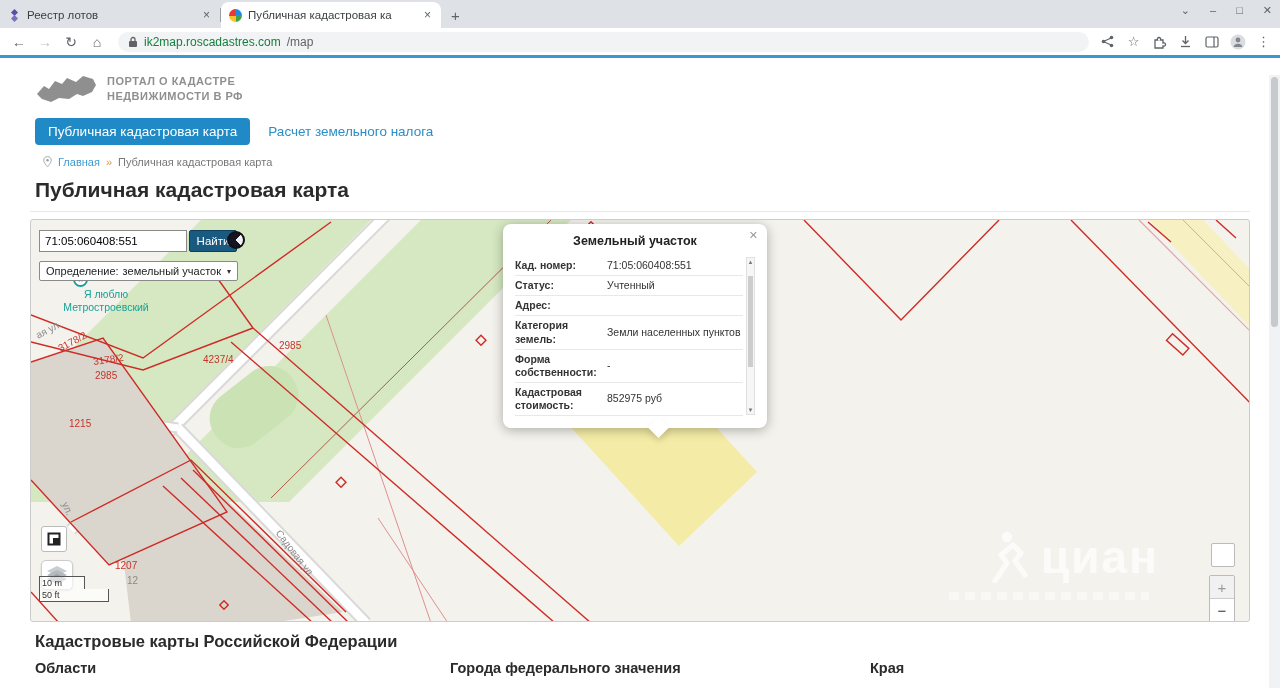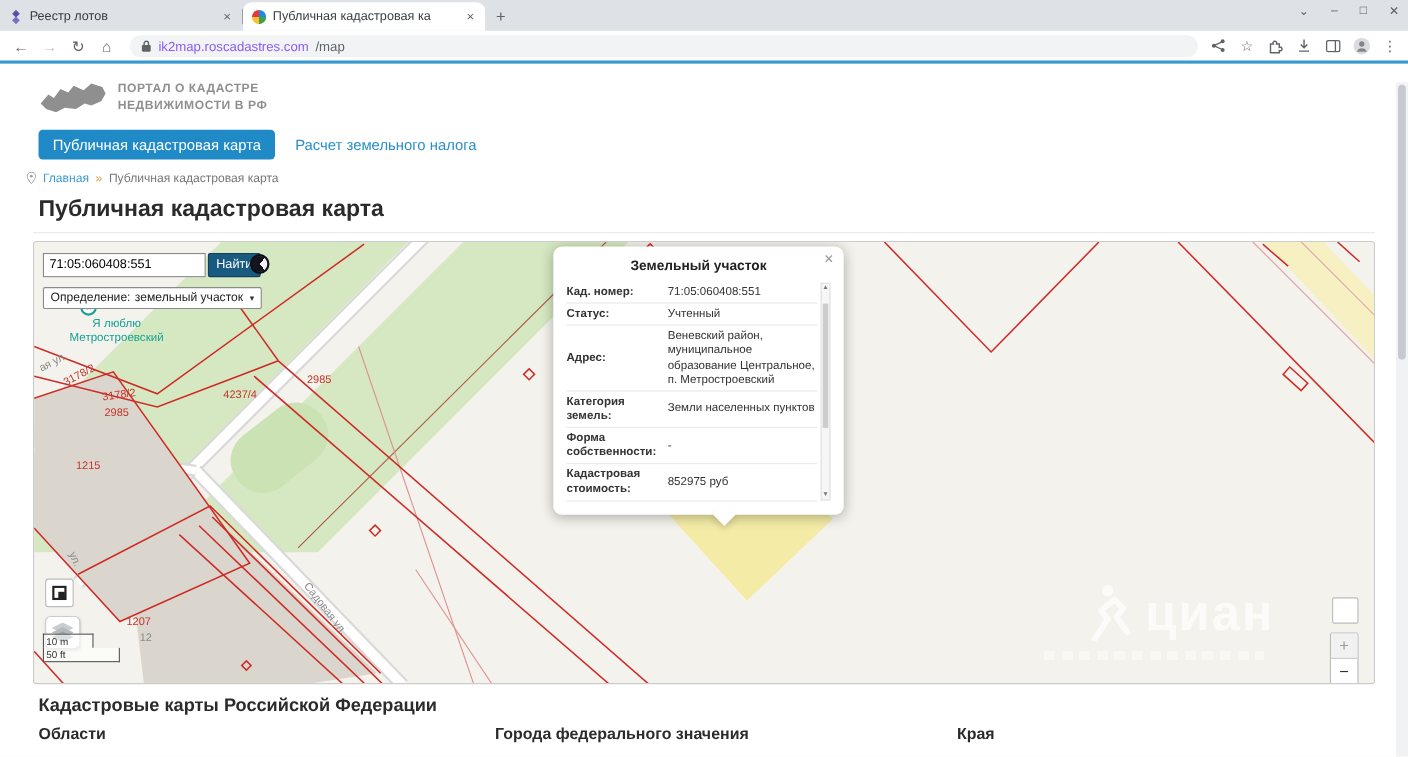--- a/index.html
+++ b/index.html
@@ -16,38 +16,38 @@
   .tab-close { color:#5f6368; font-size:12px; cursor:pointer; padding:0 2px; }
   .tab-sep { width:1px; height:14px; background:#9aa0a6; margin-bottom:6px; }
   .newtab { font-size:15px; color:#5f6368; padding:0 10px 4px 10px; }
   .wincontrols { position:absolute; right:8px; top:4px; display:flex; gap:20px; color:#5f6368; font-size:11px; }
   .wincontrols span { cursor:pointer; }
 
   .toolbar { height:27px; background:#fff; display:flex; align-items:center; padding:0 8px; gap:4px; }
   .navbtn { font-size:14px; color:#5f6368; width:22px; text-align:center; }
   .navbtn.disabled { color:#bdc1c6; }
   .addressbar { flex:1; height:20px; background:#f1f3f4; border-radius:10px; margin:0 6px; display:flex; align-items:center; padding:0 10px; gap:6px; }
-  .addr-host { font-size:12px; color:#8b5cf6; }
+  .addr-host { font-size:12px; color:#15803d; }
   .addr-path { font-size:12px; color:#5f6368; }
   .tb-icons { display:flex; align-items:center; gap:9px; }
   .tb-icons .ic { width:17px; height:17px; display:flex; align-items:center; justify-content:center; color:#5f6368; font-size:13px; }
 
   .bookmarksbar { height:17px; background:#fff; position:relative; }
   .allbm { position:absolute; right:10px; top:0; display:flex; align-items:center; gap:6px; font-size:11px; color:#3c4043; }
   .bm-sep { position:absolute; right:88px; top:2px; width:1px; height:12px; background:#dadce0; }
   .blueline { height:3px; background:#3898d0; }
 
   
   .content { position:relative; background:#fff; height:479px; }
   .sitehead { display:flex; align-items:center; gap:10px; padding:12px 0 0 35px; }
   .logotext { font-size:11px; font-weight:bold; color:#8f8f8f; letter-spacing:.5px; line-height:1.35; }
   .navrow { display:flex; align-items:center; gap:18px; padding:10px 0 0 35px; }
   .navbtn-active { background:#1f8ac6; color:#fff; font-size:13.5px; padding:6px 13px; border-radius:4px; border:none; }
   .navlink { color:#2a8fc7; font-size:13.5px; text-decoration:none; }
-  .breadcrumb { display:flex; align-items:center; gap:6px; padding:11px 0 0 24px; font-size:11px; }
+  .breadcrumb { display:flex; align-items:center; gap:6px; padding:11px 0 0 43px; font-size:11px; }
   .bc-home { color:#3d9bd1; }
   .bc-sep { color:#e8983a; }
   .bc-cur { color:#777; }
   h1.pagetitle { padding:10px 0 9px 35px; font-size:21px; color:#2b2b2b; }
   .hr { height:1px; background:#e8e8e8; margin:0 30px; }
 
   
   .map { position:relative; margin:7px 30px 0 30px; width:1220px; height:403px; background:#f4f2ec; border:1px solid #ccc; border-radius:3px; overflow:hidden; }
   .map svg.base { position:absolute; left:0; top:0; }
   .mlabel { position:absolute; font-size:10px; color:#c3352b; white-space:nowrap; }
@@ -331,21 +331,20 @@
           <div class="prow">
             <div class="pl">Кад. номер:</div>
             <div class="pv">71:05:060408:551</div>
           </div>
           <div class="prow">
             <div class="pl">Статус:</div>
             <div class="pv">Учтенный</div>
           </div>
           <div class="prow">
             <div class="pl">Адрес:</div>
-            <div class="pv">Веневский район, муниципальное образование Центральное, п. Метростроевский</div>
           </div>
           <div class="prow">
             <div class="pl">Категория земель:</div>
             <div class="pv">Земли населенных пунктов</div>
           </div>
           <div class="prow">
             <div class="pl">Форма собственности:</div>
             <div class="pv">-</div>
           </div>
           <div class="prow">

